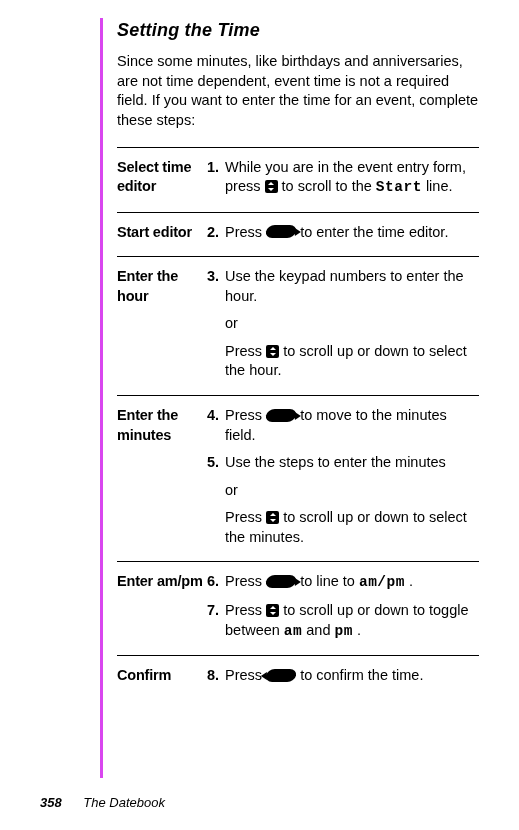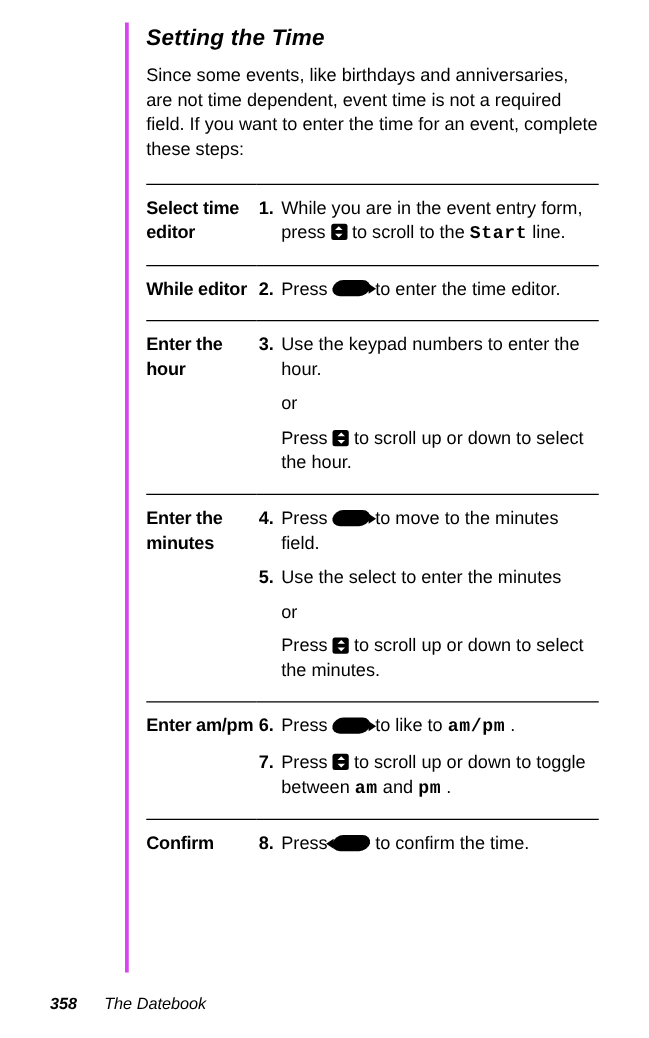--- a/index.html
+++ b/index.html
@@ -134,21 +134,21 @@
     border-right:6px solid #000;
     transform: skewX(12deg);
   }
 </style>
 </head>
 <body>
 
 <div class="page">
   <div class="content-col">
     <h1 class="setting-title">Setting the Time</h1>
-    <p class="intro">Since some events, like birthdays and anniversaries, are not time dependent, event time is not a required field. If you want to enter the time for an event, complete these steps:</p>
+    <p class="intro">Since some minutes, like birthdays and anniversaries, are not time dependent, event time is not a required field. If you want to enter the time for an event, complete these steps:</p>
 
     <table class="steps">
 
       <tbody>
           <tr>
         <td class="label">Select time editor</td>
         <td class="body">
           <div class="step">
             <div class="num">1.</div>
             <div class="txt">
@@ -156,21 +156,21 @@
               <span class="scroll"></span>
               <span> to scroll to the </span>
               <span class="mono">Start</span>
               <span> line.</span>
             </div>
           </div>
         </td>
       </tr>
 
       <tr>
-        <td class="label">While editor</td>
+        <td class="label">Start editor</td>
         <td class="body">
           <div class="step">
             <div class="num">2.</div>
             <div class="txt">
               <span>Press </span>
               <span class="btn-oval right"></span>
               <span> to enter the time editor.</span>
             </div>
           </div>
         </td>
@@ -198,40 +198,40 @@
           <div class="step">
             <div class="num">4.</div>
             <div class="txt">
               <span>Press </span>
               <span class="btn-oval right"></span>
               <span> to move to the minutes field.</span>
             </div>
           </div>
           <div class="step">
             <div class="num">5.</div>
-            <div class="txt">Use the select to enter the minutes</div>
+            <div class="txt">Use the steps to enter the minutes</div>
           </div>
           <div class="or">or</div>
           <div class="sub">
             <span>Press </span>
             <span class="scroll"></span>
             <span> to scroll up or down to select the minutes.</span>
           </div>
         </td>
       </tr>
 
       <tr>
         <td class="label">Enter am/pm</td>
         <td class="body">
           <div class="step">
             <div class="num">6.</div>
             <div class="txt">
               <span>Press </span>
               <span class="btn-oval right"></span>
-              <span> to like to </span>
+              <span> to line to </span>
               <span class="mono">am/pm</span>
               <span>.</span>
             </div>
           </div>
           <div class="step">
             <div class="num">7.</div>
             <div class="txt">
               <span>Press </span>
               <span class="scroll"></span>
               <span> to scroll up or down to toggle between </span>

